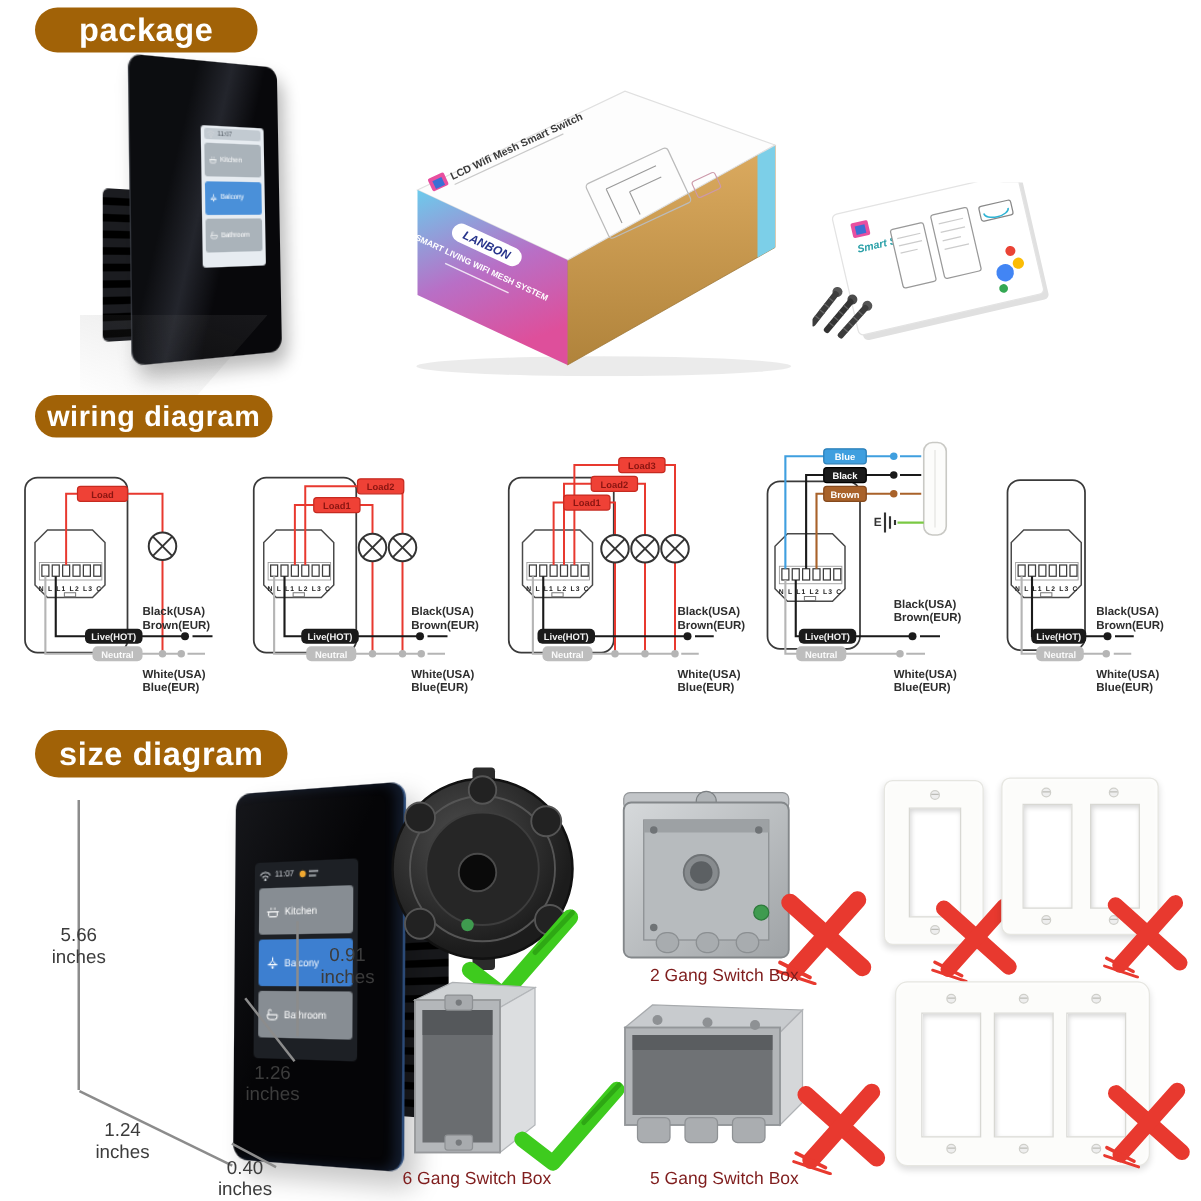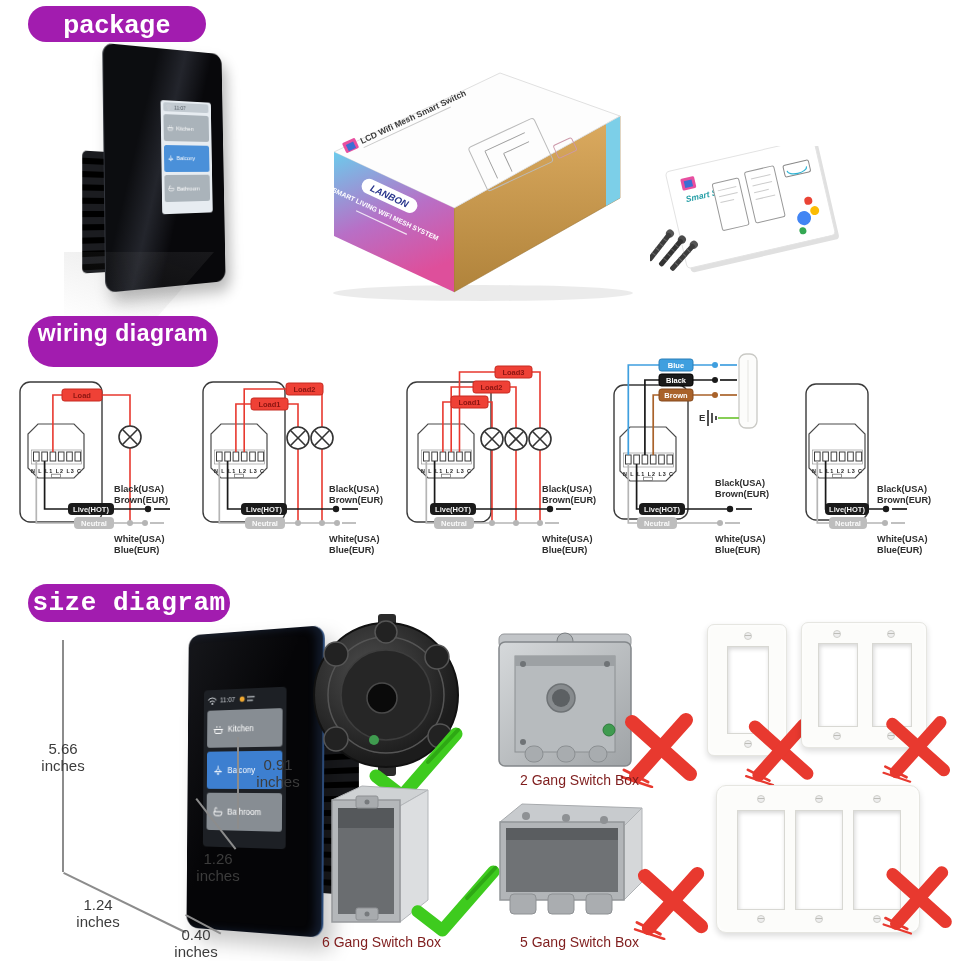--- a/index.html
+++ b/index.html
@@ -1,22 +1,22 @@
 <!DOCTYPE html>
 <html><head>
 <meta charset="utf-8">
 <style>
   html,body{margin:0;padding:0;background:#fff;}
   .canvas{position:relative;width:961px;height:961px;background:#fff;overflow:hidden;
           font-family:"Liberation Sans",sans-serif;}
-  .pill{position:absolute;background:#a21caf;color:#fff;border-radius:26px;
+  .pill{position:absolute;background:#a16207;color:#fff;border-radius:26px;
         text-align:center;font-weight:700;letter-spacing:.5px;}
   .pill.pkg{left:28px;top:6px;width:178px;height:36px;line-height:36px;font-size:26px;}
-  .pill.wir{left:28px;top:316px;width:190px;height:51px;line-height:34px;font-size:23px;}
-  .pill.siz{left:28px;top:584px;width:202px;height:38px;line-height:38px;font-size:26px;font-family:Liberation Mono, monospace;}
+  .pill.wir{left:28px;top:316px;width:190px;height:34px;line-height:34px;font-size:23px;}
+  .pill.siz{left:28px;top:584px;width:202px;height:38px;line-height:38px;font-size:26px;}
 
   
   .pkg-switch{position:absolute;left:78px;top:40px;width:205px;height:270px;}
   .pkg-rear{position:absolute;left:2px;top:112px;width:56px;height:120px;border-radius:5px;
             background:repeating-linear-gradient(180deg,#1b1c20 0 7px,#000 7px 13px);
             transform:perspective(500px) rotateY(26deg);}
   .pkg-plate{position:absolute;left:22px;top:8px;width:132px;height:238px;border-radius:11px;
              background:linear-gradient(105deg,#0c0d10 30%,#23252c 46%,#08080b 62%);
              transform:perspective(600px) rotateY(26deg) rotateX(2deg);
              box-shadow:6px 10px 16px rgba(0,0,0,.28);border-left:1px solid #33363d;}

